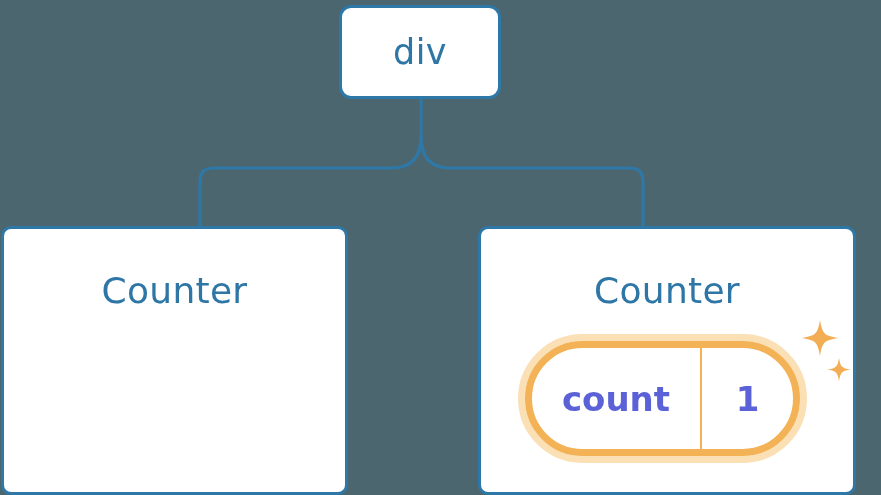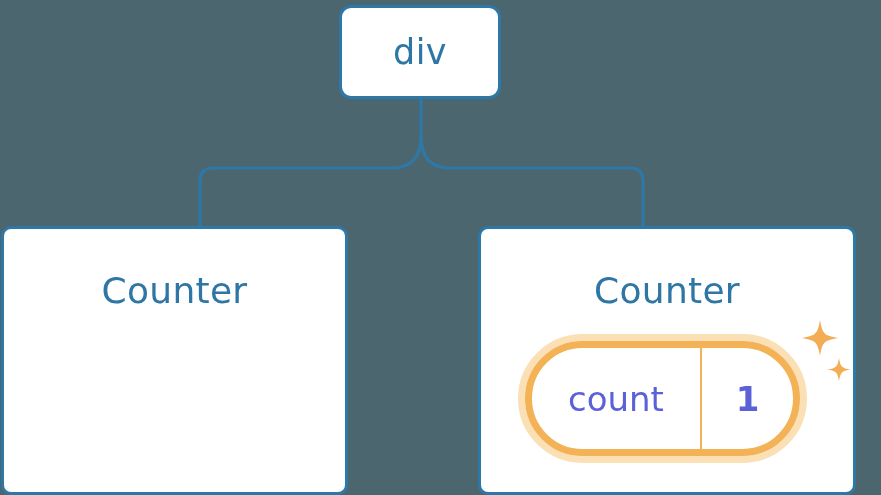--- a/index.html
+++ b/index.html
@@ -70,21 +70,21 @@
     top: 44px;
     text-align: center;
     font-size: 36px;
     font-weight: 400;
     color: #2e76a6;
     letter-spacing: 0.3px;
     line-height: 1;
   }
   .pill-key-text {
     font-size: 34px;
-    font-weight: 400;
+    font-weight: 700;
     color: #5b61d6;
     line-height: 1;
   }
   .pill-val-text {
     font-size: 34px;
     font-weight: 400;
     color: #5b61d6;
     line-height: 1;
   }
 

